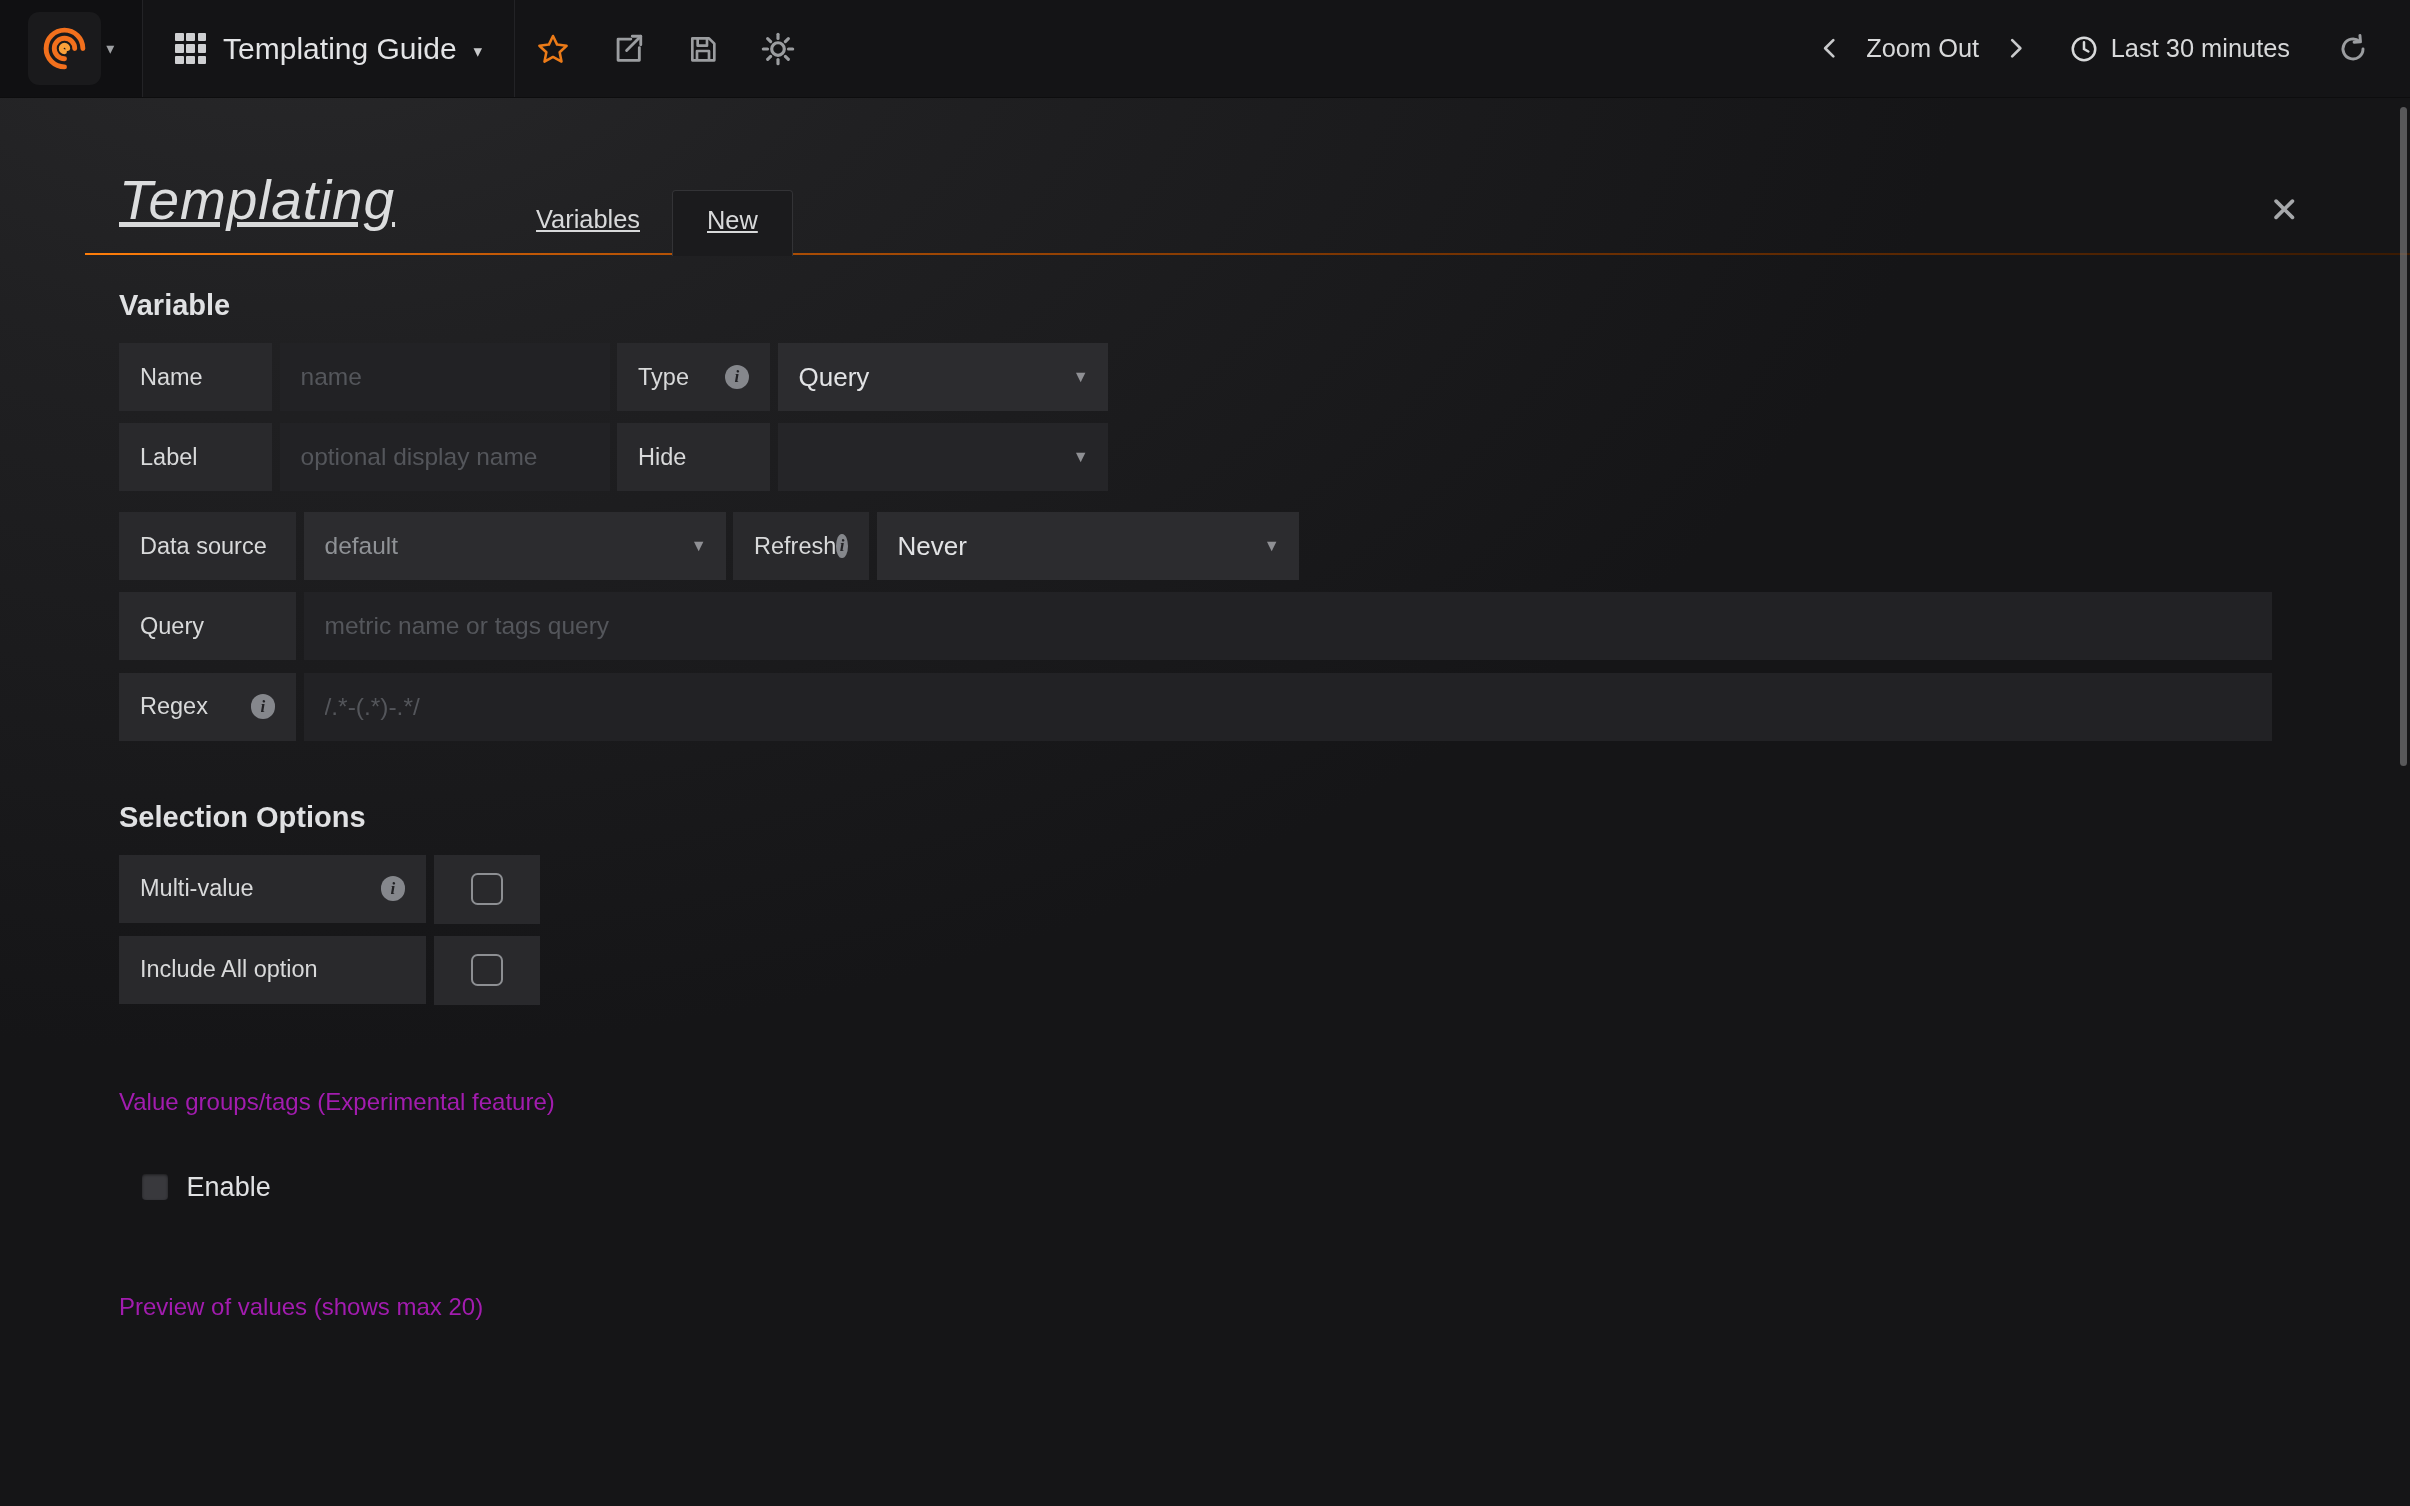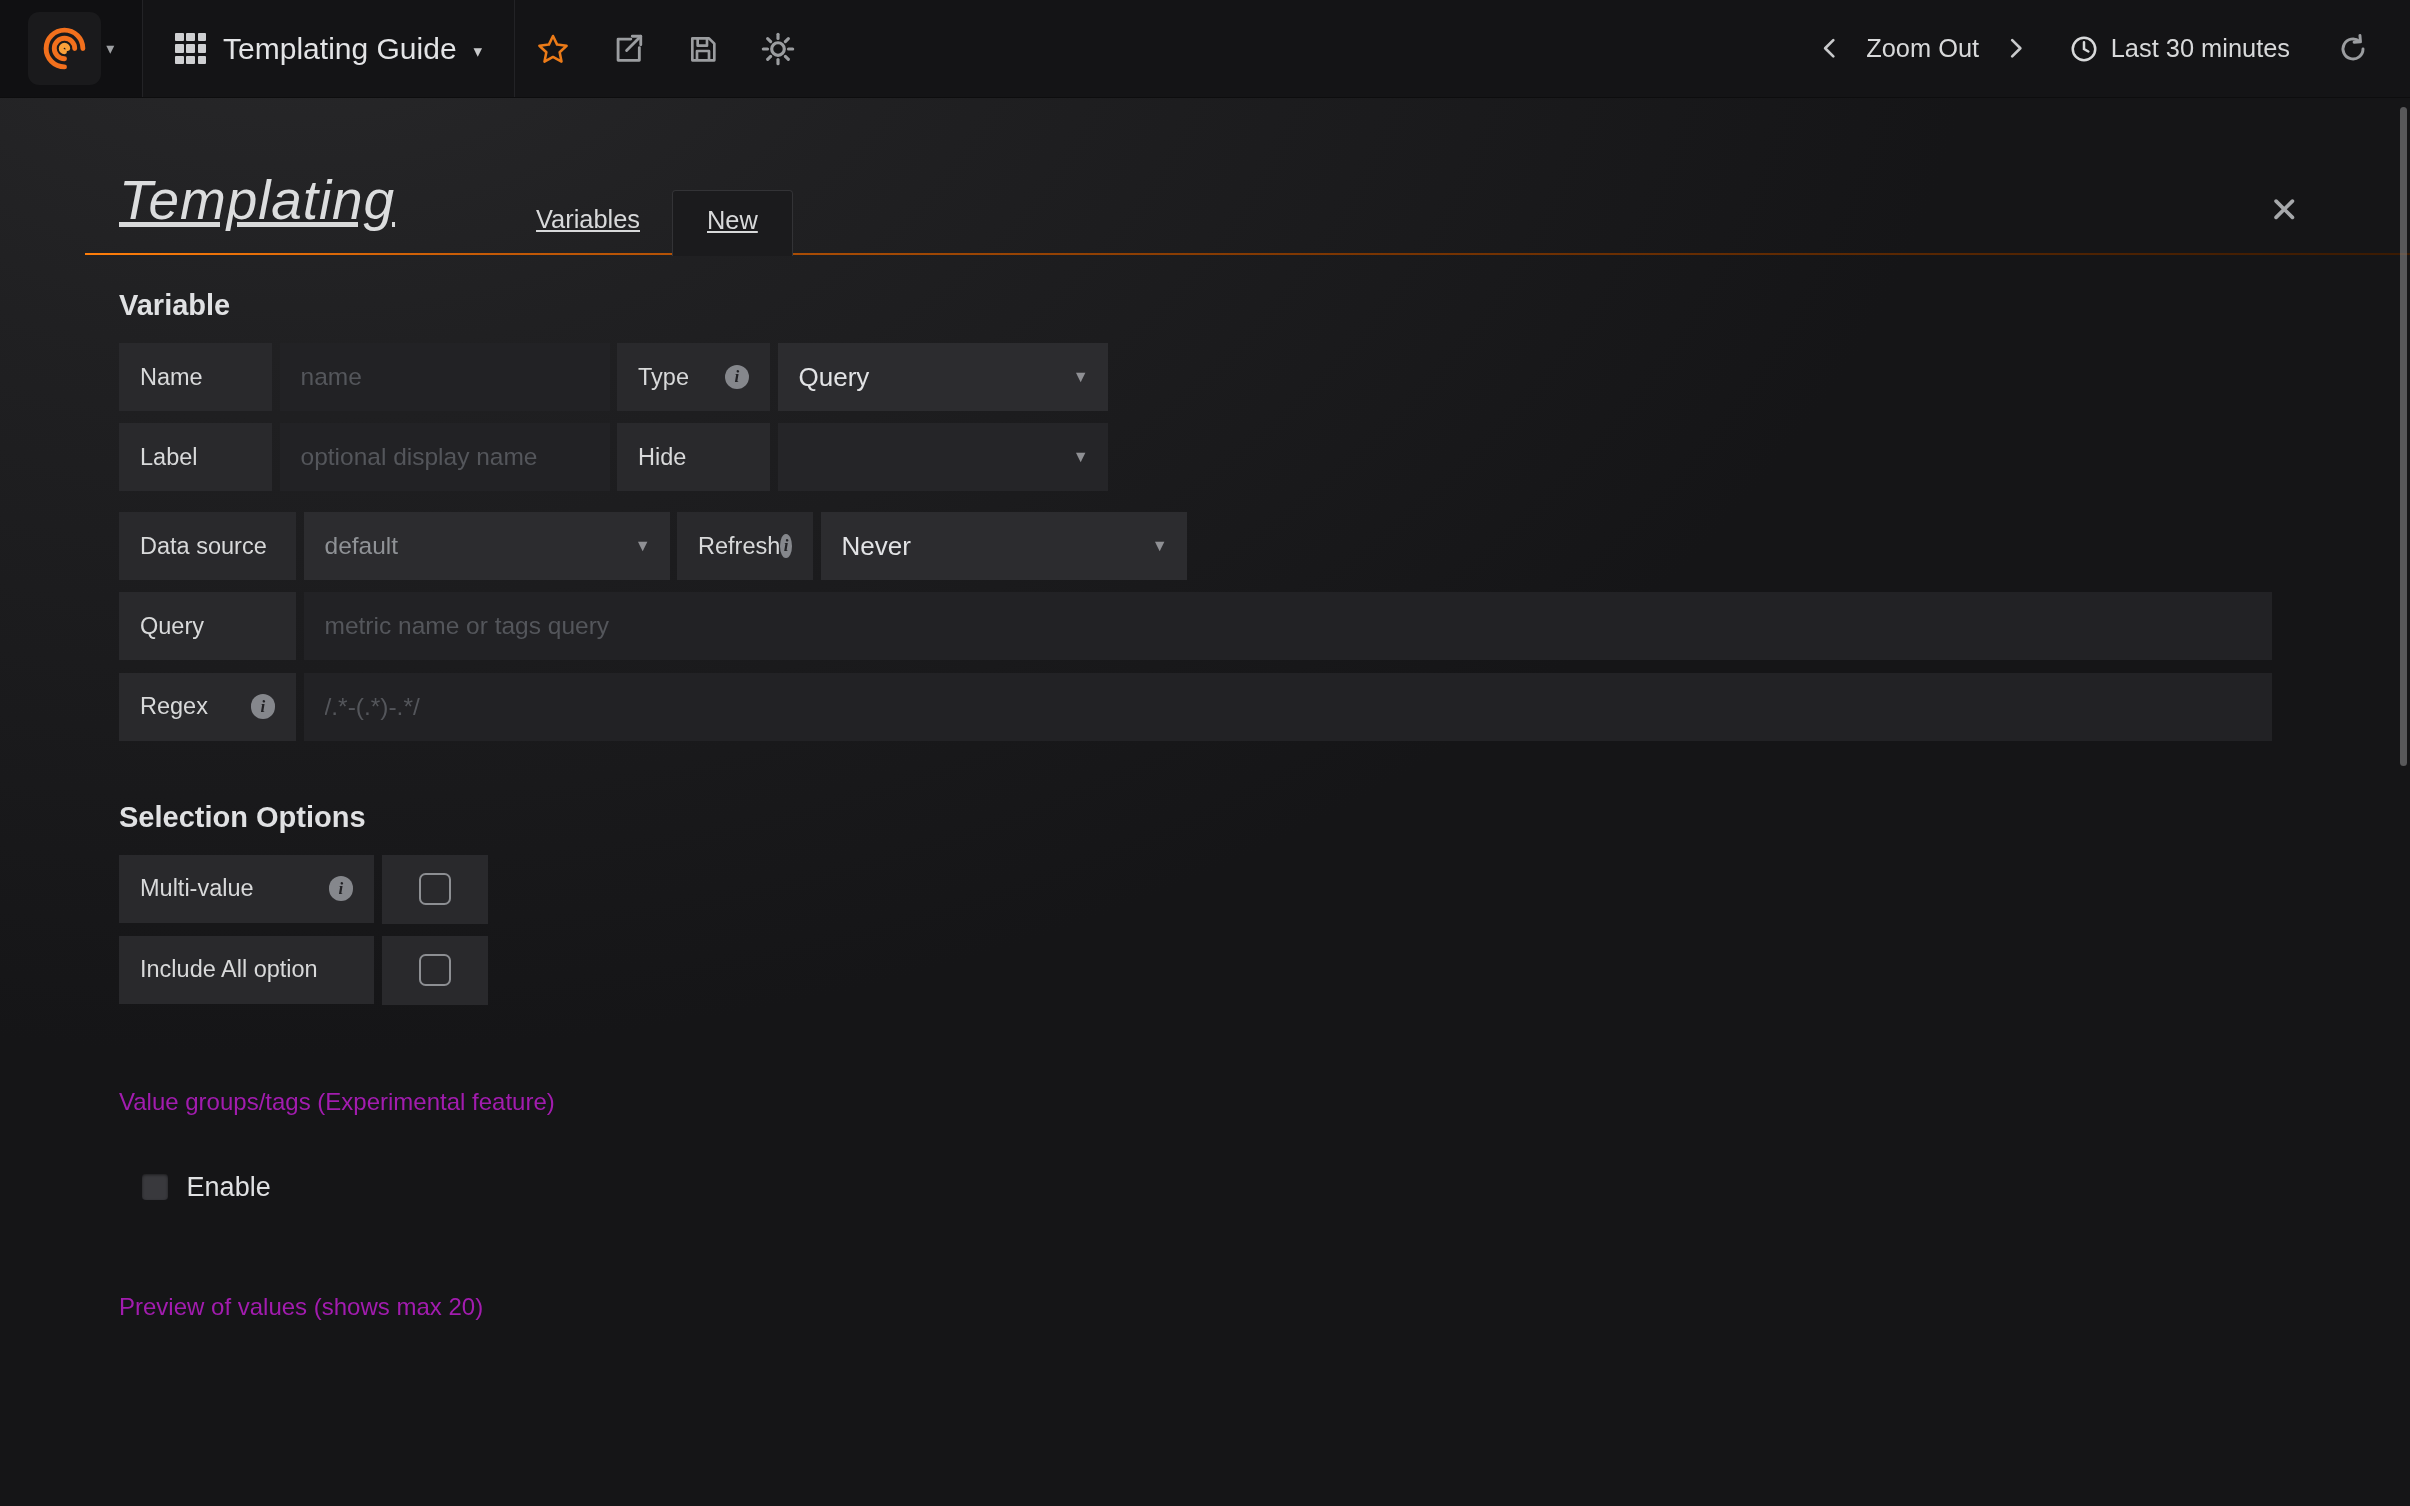--- a/index.html
+++ b/index.html
@@ -91,23 +91,23 @@
     height:68px; background:#2c2c2f; display:flex; align-items:center;
     padding:0 19px 0 21px; cursor:pointer;
   }
   .dropdown .val { font-size:26px; color:#e2e3e5; }
   .dropdown .val.muted { color:#8f9296; font-size:24.5px; }
   .dropdown .caret { margin-left:auto; color:#8f9094; font-size:16px; padding-left:15px; }
 
   .w160 { width:153px; }
   .w350 { width:330px; }
   .w188 { width:177px; }
-  .w384 { width:366px; }
+  .w384 { width:422px; }
   .w178 { width:136px; }
-  .w271 { width:255px; }
+  .w271 { width:307px; }
   .wide-input { width:1968px; }
 
   .info {
     width:24.5px; height:24.5px; border-radius:50%; background:#85878c; color:#222225;
     display:inline-flex; align-items:center; justify-content:center;
     font-size:17px; font-weight:700; font-family:"Liberation Serif", serif; font-style:italic;
   }
 
   .check-cell {
     width:106px; height:69px; background:#29292c;

